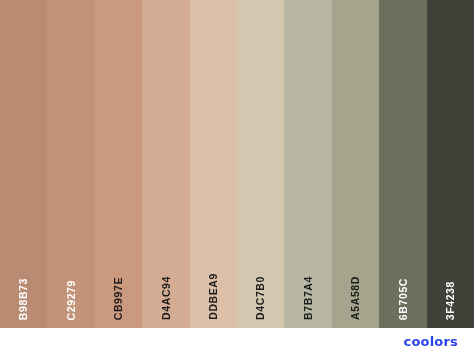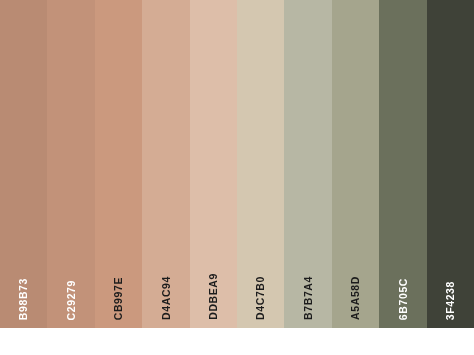--- a/index.html
+++ b/index.html
@@ -122,14 +122,17 @@
           <span>6B705C</span>
         </div>
       </div>
       <div class="swatch" style="background: rgb(63, 66, 56);">
         <div class="swatch-label label-light">
           <span>3F4238</span>
         </div>
       </div>
     </div>
 
+  <div id="palette-footer" style="background: rgb(255, 255, 255);">
+    <div id="coolors-logo" style="color: rgb(43, 68, 232);">coolors</div>
+  </div>
 
 </div>
 
 </body></html>

